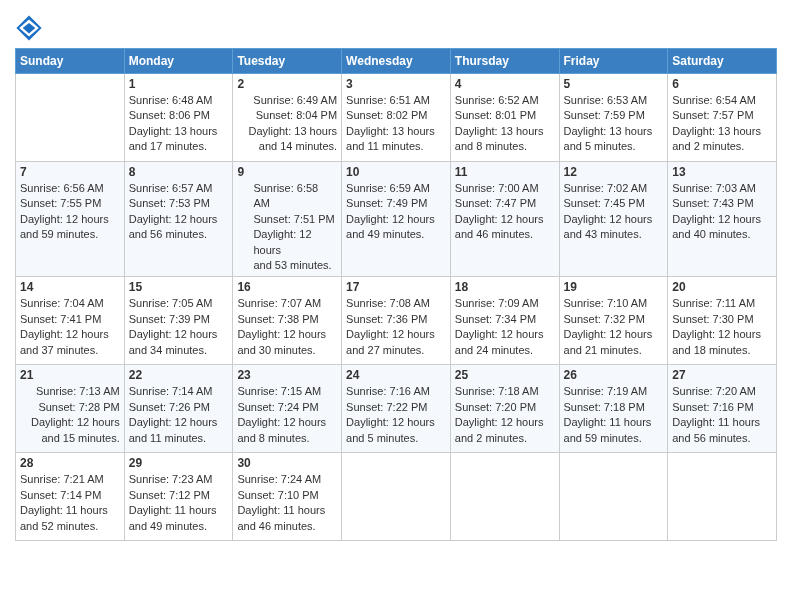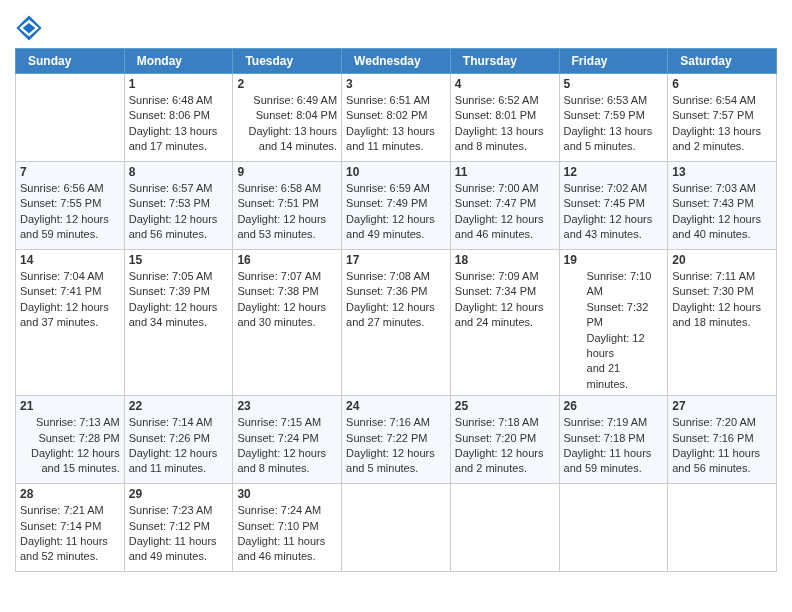--- a/index.html
+++ b/index.html
@@ -64,21 +64,21 @@
     table {
       width: 100%;
       border-collapse: collapse;
       table-layout: fixed;
     }
     thead tr th {
       background: #3a7fc1;
       color: #fff;
       font-size: 12px;
       font-weight: bold;
-      padding: 5px 12px;
+      padding: 5px 4px;
       text-align: left;
       border: 1px solid #5a9fd4;
     }
     tbody tr td {
       vertical-align: top;
       border: 1px solid #ccc;
       padding: 3px 4px;
       height: 88px;
     }
     tbody tr:nth-child(even) td {
@@ -190,21 +190,21 @@
           </td>
           <td>
             <div class="day-number">8</div>
             <div class="day-info" style="white-space: pre-line;">Sunrise: 6:57 AM
 Sunset: 7:53 PM
 Daylight: 12 hours
 and 56 minutes.</div>
           </td>
           <td>
             <div class="day-number">9</div>
-            <div class="day-info" style="white-space: pre-line;">Sunrise: 6:58 AM
+            <div class="day-info" style="white-space: pre-line; margin-left: 16px;">Sunrise: 6:58 AM
 Sunset: 7:51 PM
 Daylight: 12 hours
 and 53 minutes.</div>
           </td>
           <td>
             <div class="day-number">10</div>
             <div class="day-info" style="white-space: pre-line;">Sunrise: 6:59 AM
 Sunset: 7:49 PM
 Daylight: 12 hours
 and 49 minutes.</div>
@@ -262,21 +262,21 @@
           </td>
           <td>
             <div class="day-number">18</div>
             <div class="day-info" style="white-space: pre-line;">Sunrise: 7:09 AM
 Sunset: 7:34 PM
 Daylight: 12 hours
 and 24 minutes.</div>
           </td>
           <td>
             <div class="day-number">19</div>
-            <div class="day-info" style="white-space: pre-line; margin-left: 23px;">Sunrise: 7:10 AM
+            <div class="day-info" style="white-space: pre-line;">Sunrise: 7:10 AM
 Sunset: 7:32 PM
 Daylight: 12 hours
 and 21 minutes.</div>
           </td>
           <td>
             <div class="day-number">20</div>
             <div class="day-info" style="white-space: pre-line;">Sunrise: 7:11 AM
 Sunset: 7:30 PM
 Daylight: 12 hours
 and 18 minutes.</div>

